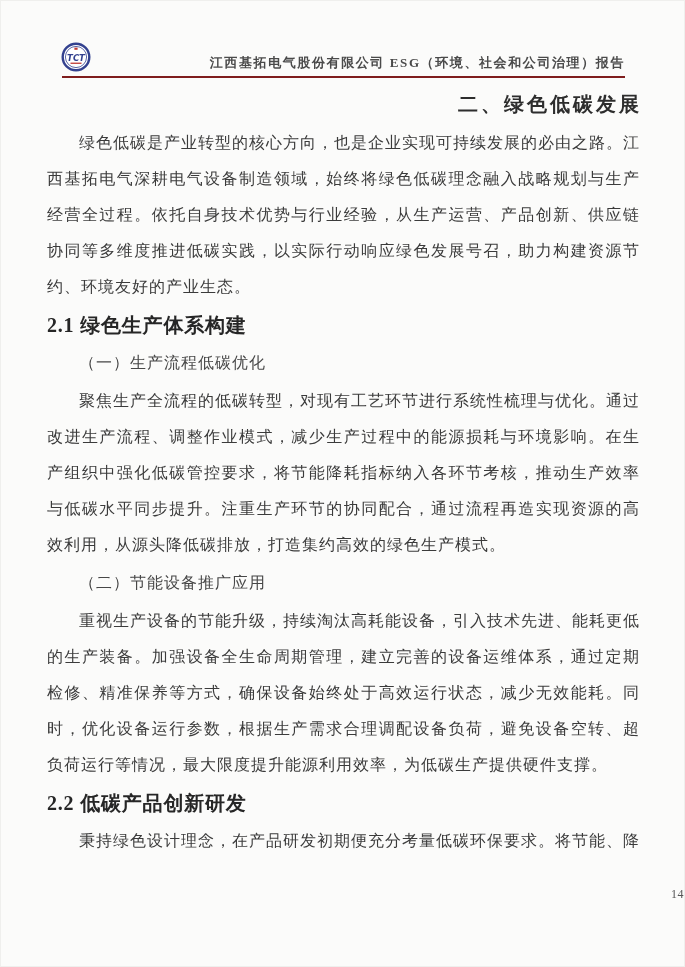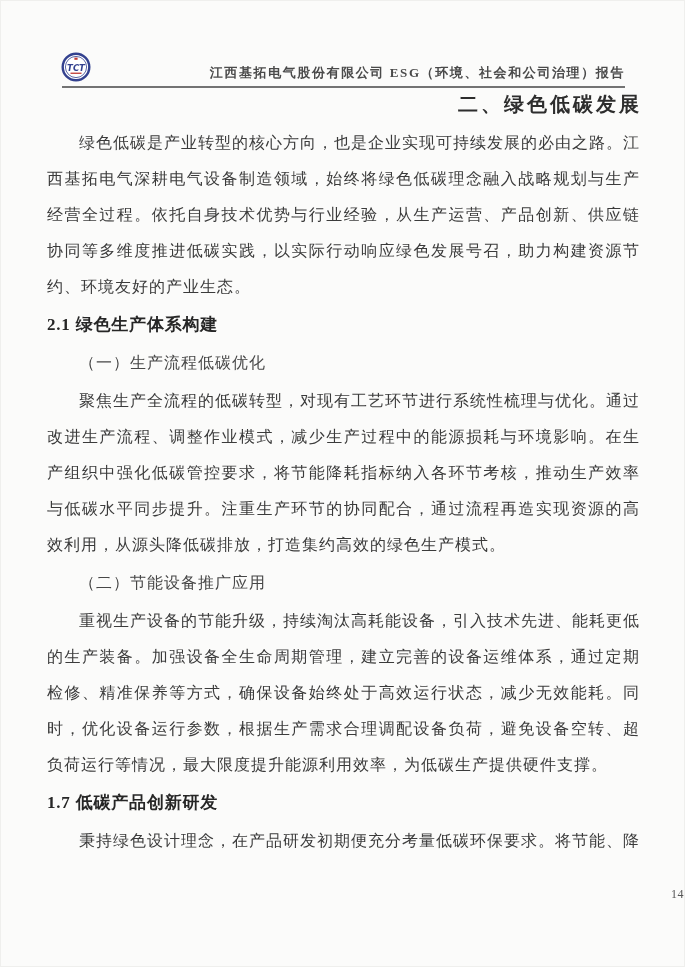--- a/index.html
+++ b/index.html
@@ -14,23 +14,23 @@
     width:683px;height:965px;
     margin:1px;
     background:#fbfbfa;
     color:#3a3a3a;
     box-sizing:border-box;
     overflow:hidden;
   }
   
   .hdr{
     position:absolute;
-    top:50px;left:61px;right:59px;
+    top:40px;left:61px;right:59px;
     height:35px;
-    border-bottom:2px solid #737373;
+    border-bottom:2px solid #7f1d1d;
   }
   .hdr-logo{
     position:absolute;left:-1px;top:1px;width:30px;height:30px;
   }
   .hdr-title{
     text-align:right;
     font-size:13px;
     font-weight:600;
     letter-spacing:1.6px;
     color:#4a4a4a;
@@ -60,21 +60,21 @@
   .para{
     text-indent:2em;
     text-align:justify;
     color:#3b3b3b;
   }
   .sub{
     text-indent:2em;
     color:#474747;
   }
   .h2{
-    font-size:17px;
+    font-size:20px;
     font-weight:bold;
     letter-spacing:0.8px;
     color:#262626;
   }
   
   .ftr{
     position:absolute;
     bottom:64px;left:0;right:0;
     text-align:right;
     font-size:12px;
@@ -108,21 +108,21 @@
     <h2 class="h2">2.1 绿色生产体系构建</h2>
 
     <p class="sub">（一）生产流程低碳优化</p>
 
     <p class="para">聚焦生产全流程的低碳转型，对现有工艺环节进行系统性梳理与优化。通过改进生产流程、调整作业模式，减少生产过程中的能源损耗与环境影响。在生产组织中强化低碳管控要求，将节能降耗指标纳入各环节考核，推动生产效率与低碳水平同步提升。注重生产环节的协同配合，通过流程再造实现资源的高效利用，从源头降低碳排放，打造集约高效的绿色生产模式。</p>
 
     <p class="sub">（二）节能设备推广应用</p>
 
     <p class="para">重视生产设备的节能升级，持续淘汰高耗能设备，引入技术先进、能耗更低的生产装备。加强设备全生命周期管理，建立完善的设备运维体系，通过定期检修、精准保养等方式，确保设备始终处于高效运行状态，减少无效能耗。同时，优化设备运行参数，根据生产需求合理调配设备负荷，避免设备空转、超负荷运行等情况，最大限度提升能源利用效率，为低碳生产提供硬件支撑。</p>
 
-    <h2 class="h2">1.7 低碳产品创新研发</h2>
+    <h2 class="h2">2.2 低碳产品创新研发</h2>
 
 
     <p class="para">秉持绿色设计理念，在产品研发初期便充分考量低碳环保要求。将节能、降</p>
   </div>
 
   <div class="ftr">
     <span>14</span>
   </div>
 
 </div>

